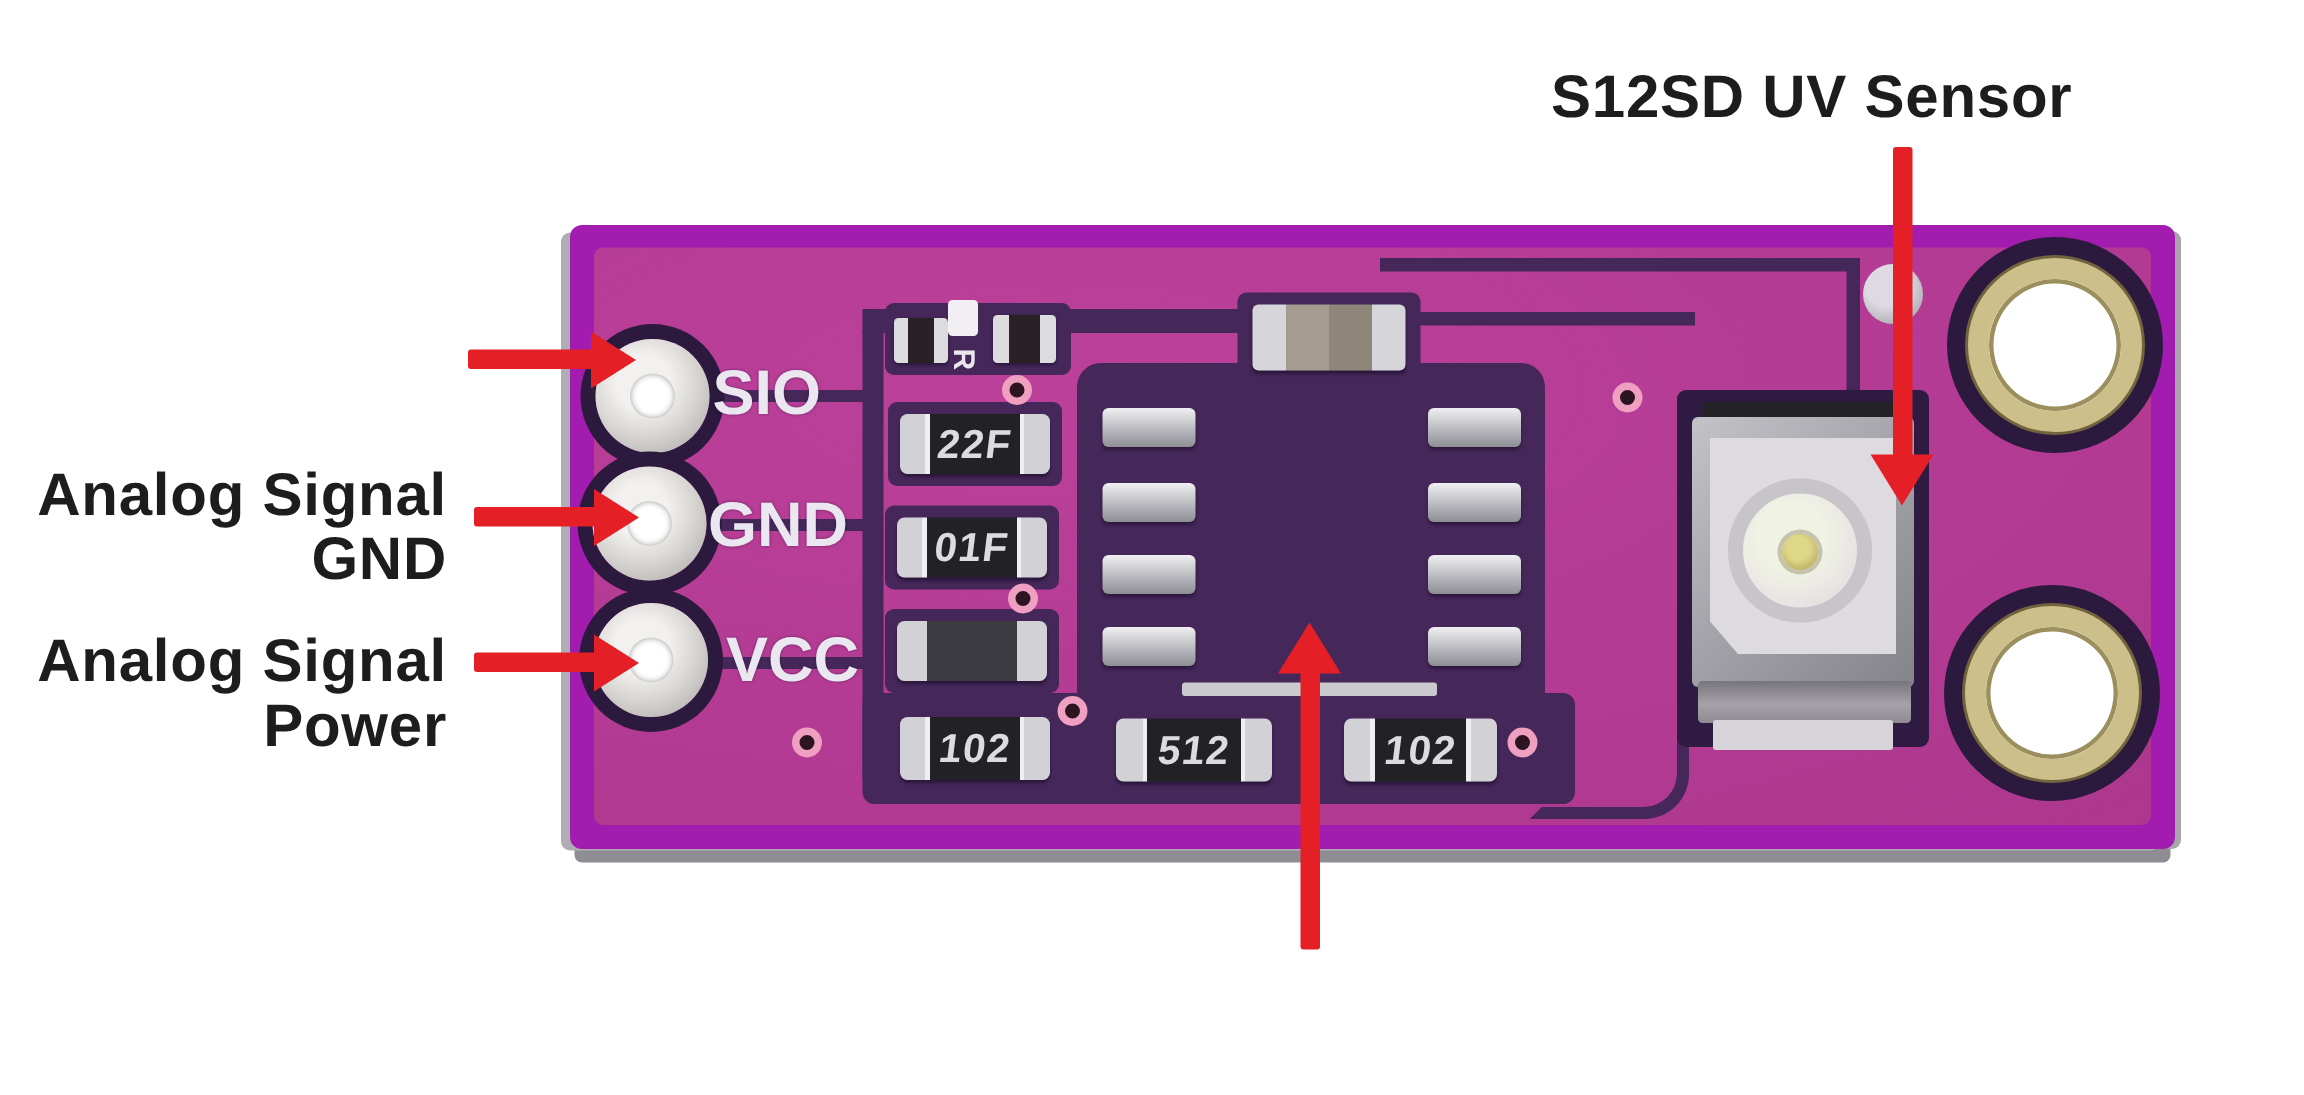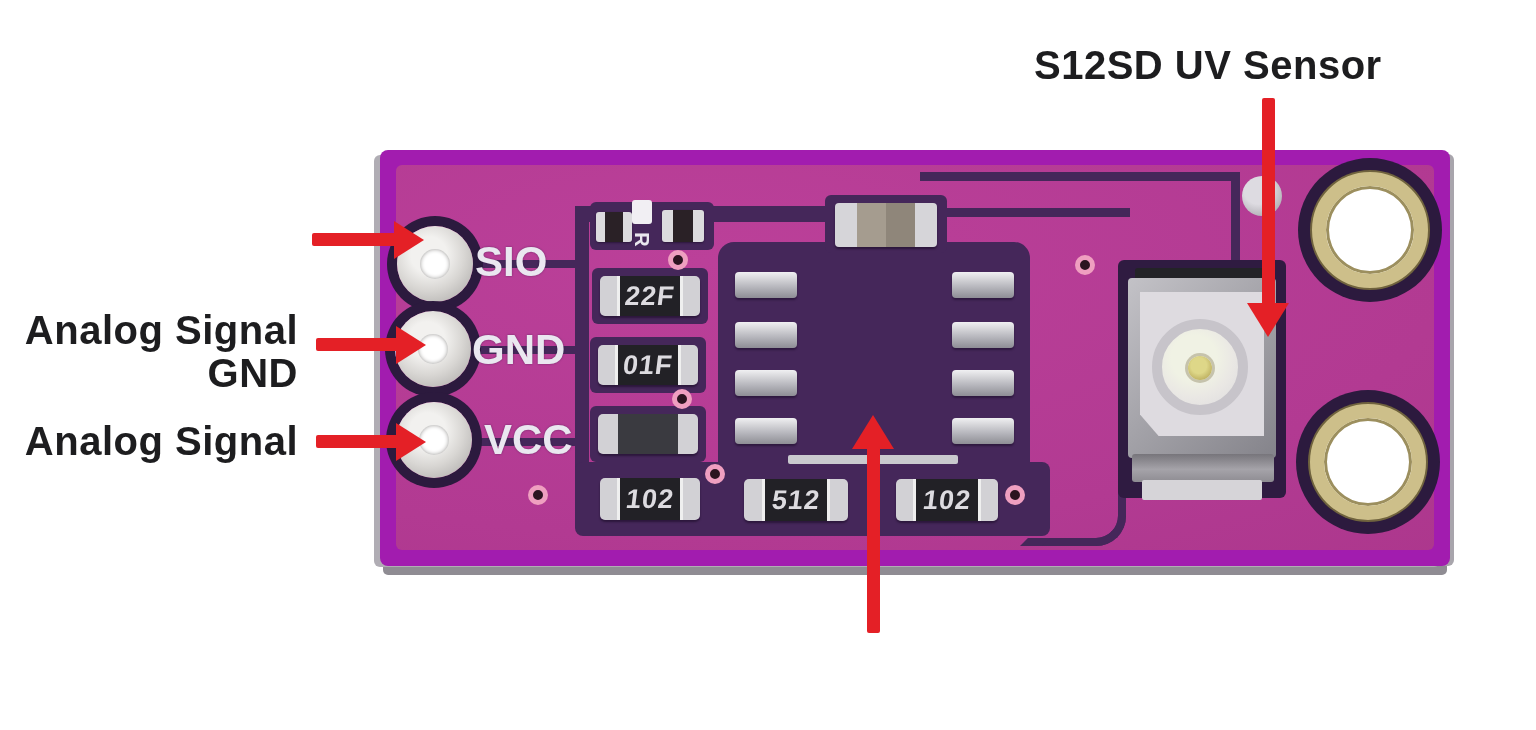--- a/index.html
+++ b/index.html
@@ -216,20 +216,21 @@
   <div class="shaft" style="left:867px;top:447px;width:13px;height:186px;"></div>
 
 
   <div class="ann right" style="left:20px;top:309px;width:278px;">
     <div>Analog Signal</div>
     <div>GND</div>
   </div>
 
   <div class="ann right" style="left:20px;top:420px;width:278px;">
     <div>Analog Signal</div>
+    <div>Power</div>
   </div>
 
   <div class="ann center" style="left:1034px;top:44px;width:500px;">
     <span>S12SD UV Sensor</span>
   </div>
 
 
 </div>
 
 </body></html>

